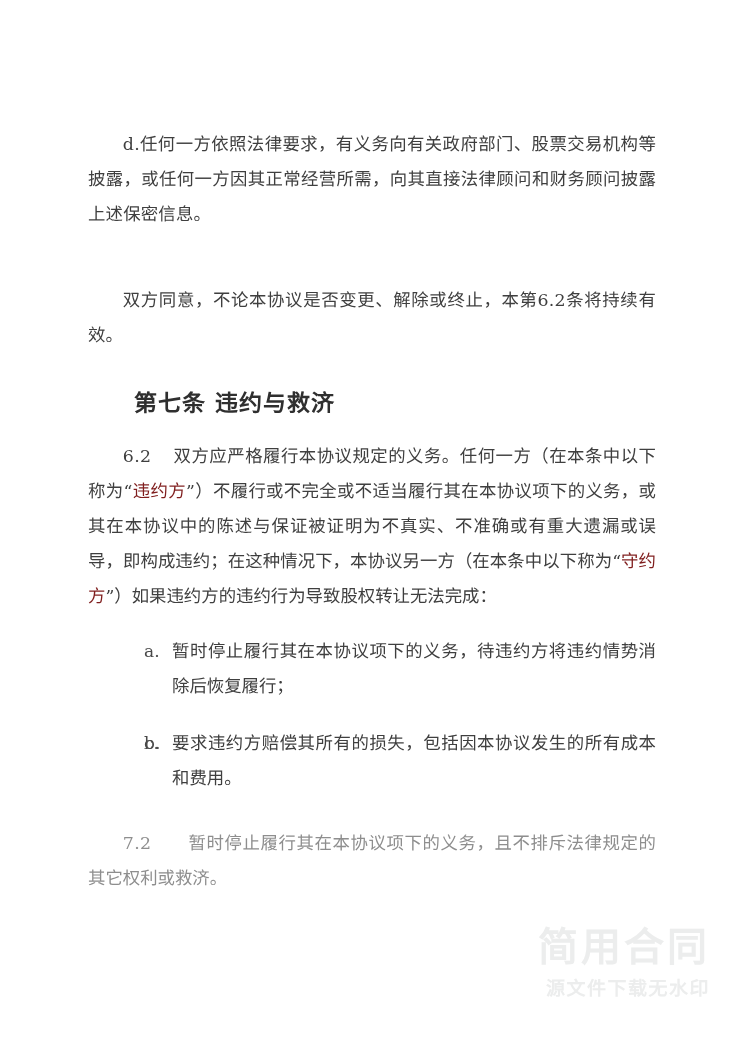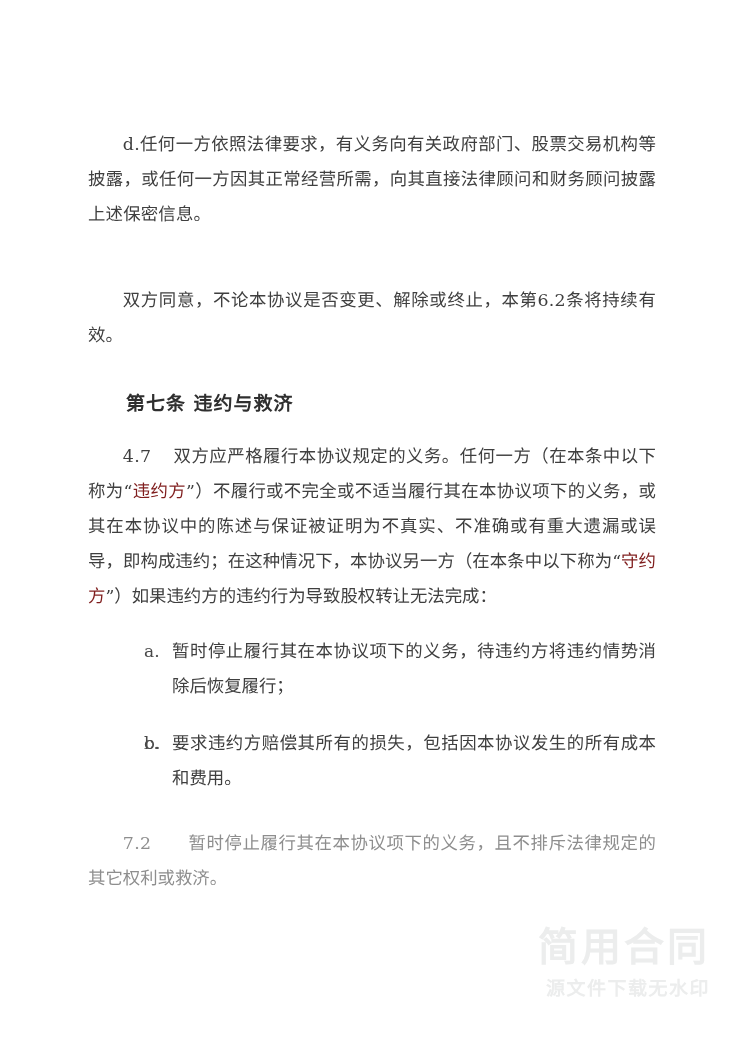--- a/index.html
+++ b/index.html
@@ -63,21 +63,21 @@
     display: inline-block;
     width: 1.25em;
   }
 
   .gap-sm { height: 20px; }
   .gap-md { height: 30px; }
   .gap-lg { height: 34px; }
 
   
   .heading {
-    font-size: 19px;
+    font-size: 23px;
     line-height: 32px;
     font-weight: bold;
     color: #2f2f2f;
     margin: 0;
     text-indent: 2em;
     letter-spacing: 1px;
   }
 
   
   .list {
@@ -153,21 +153,21 @@
 
     <p class="para indent2">双方同意，不论本协议是否变更、解除或终止，本第6.2条将持续有效。</p>
 
     <div class="gap-lg"></div>
 
     <h2 class="heading">第七条  违约与救济</h2>
 
     <div class="gap-sm"></div>
 
     <p class="numpara">
-      <span class="num">4.7</span><span class="gap"></span><span>双方应严格履行本协议规定的义务。任何一方（在本条中以下称为“</span><b>违约方</b><span>”）不履行或不完全或不适当履行其在本协议项下的义务，或其在本协议中的陈述与保证被证明为不真实、不准确或有重大遗漏或误导，即构成违约；在这种情况下，本协议另一方（在本条中以下称为“</span><b>守约方</b><span>”）如果违约方的违约行为导致股权转让无法完成：</span>
+      <span class="num">6.2</span><span class="gap"></span><span>双方应严格履行本协议规定的义务。任何一方（在本条中以下称为“</span><b>违约方</b><span>”）不履行或不完全或不适当履行其在本协议项下的义务，或其在本协议中的陈述与保证被证明为不真实、不准确或有重大遗漏或误导，即构成违约；在这种情况下，本协议另一方（在本条中以下称为“</span><b>守约方</b><span>”）如果违约方的违约行为导致股权转让无法完成：</span>
     </p>
 
     <div class="gap-sm"></div>
 
     <ul class="list">
       <li class="list-item">
         <span class="marker">a.</span>
         <span>暂时停止履行其在本协议项下的义务，待违约方将违约情势消除后恢复履行；</span>
       </li>
       <li class="list-item" style="margin-top:22px">

